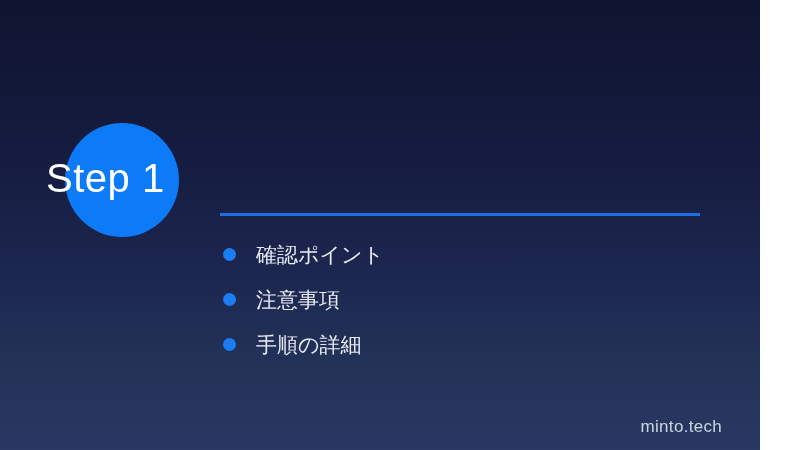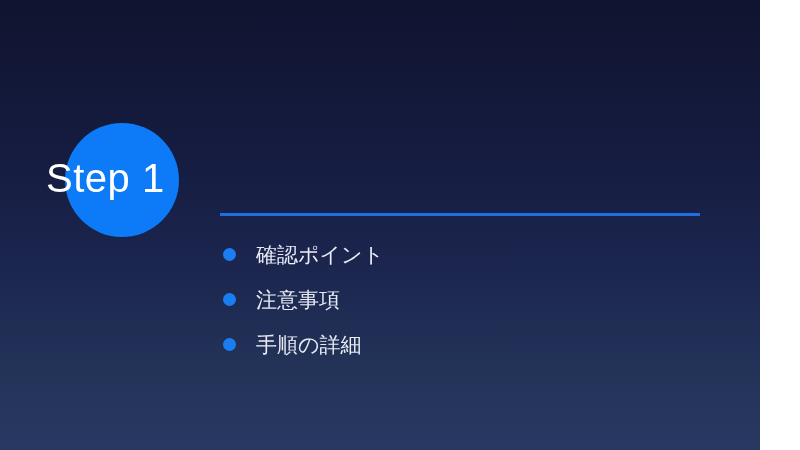--- a/index.html
+++ b/index.html
@@ -142,14 +142,15 @@
       <span class="bullet-text">注意事項</span>
     </div>
 
     <div class="bullet-row">
       <span class="bullet-dot"></span>
       <span class="bullet-text">手順の詳細</span>
     </div>
 
   </div>
 
+  <div id="watermark">minto.tech</div>
 
 </div>
 
 </body></html>

